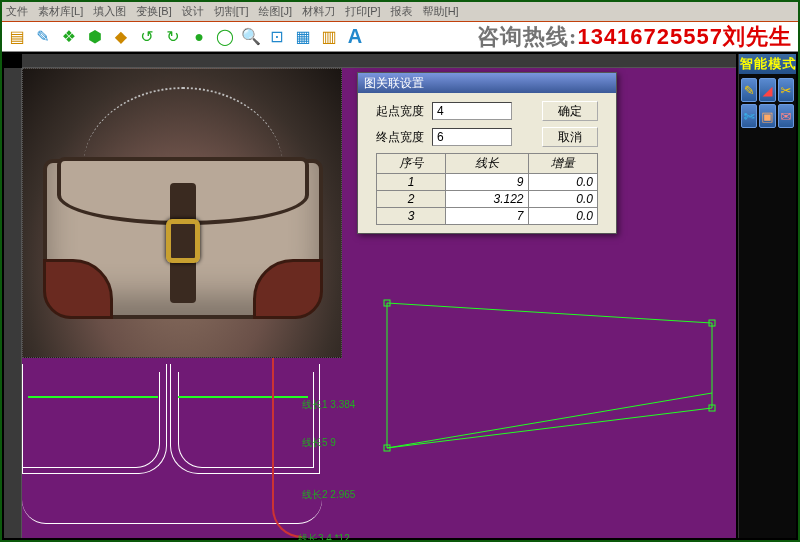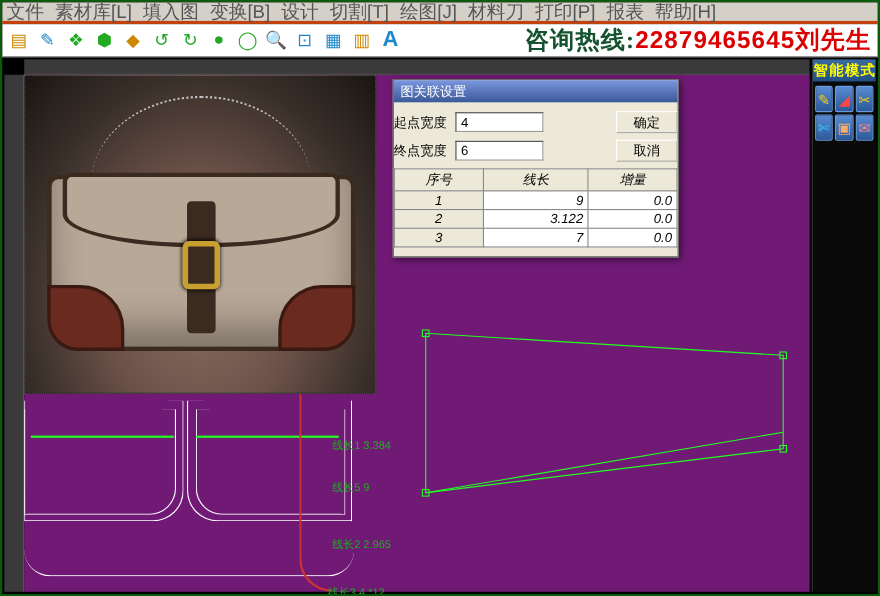--- a/index.html
+++ b/index.html
@@ -11,22 +11,22 @@
     overflow: hidden;
     border: 2px solid #0c5a0c;
     position: relative;
   }
   .menubar {
     height: 20px;
     background: #d4d0c8;
     display: flex;
     align-items: center;
     padding: 0 4px;
-    border-bottom: 3px solid #c2410c;
-    font-size: 17px;
+    border-bottom: 1px solid #c2410c;
+    font-size: 11px;
     color: #555;
   }
   .menubar span { margin-right: 10px; cursor: default; white-space: nowrap; }
   .toolbar {
     height: 30px;
     background: #fff;
     display: flex;
     align-items: center;
     padding: 0 4px;
     border-bottom: 1px solid #888;
@@ -40,21 +40,21 @@
     cursor: pointer;
   }
   .hotline {
     position: absolute;
     right: 6px;
     font-size: 22px;
     font-weight: bold;
     letter-spacing: 1px;
     white-space: nowrap;
   }
-  .hotline .pink { color: #14532d; font-family: Liberation Serif, serif; }
+  .hotline .pink { color: #737373; font-family: Liberation Serif, serif; }
   .hotline .red { color: #d00; }
   .workspace {
     position: absolute;
     top: 52px; left: 2px; right: 2px; bottom: 2px;
     background: #000;
   }
   .ruler-h {
     position: absolute;
     top: 0; left: 18px; right: 60px;
     height: 14px;
@@ -171,21 +171,21 @@
     box-shadow: 2px 2px 6px rgba(0,0,0,.5);
     font-size: 12px;
   }
   .dialog .titlebar {
     height: 20px;
     background: linear-gradient(#7a96df,#3b5998);
     color: #fff;
     padding: 2px 6px;
     font-size: 12px;
   }
-  .dialog .body { padding: 8px 0; border-radius: 16px; }
+  .dialog .body { padding: 8px 18px; border-radius: 16px; }
   .row { display: flex; align-items: center; margin-bottom: 6px; }
   .row label { width: 56px; }
   .row input[type=text] {
     width: 80px; height: 18px;
     border: 1px inset #999;
     background: #fff;
     padding: 0 4px;
     font-size: 12px;
   }
   .dlg-btn {
@@ -274,21 +274,21 @@
   <div class="tool-icon" style="color:#2a2">↺</div>
   <div class="tool-icon" style="color:#2a2">↻</div>
   <div class="tool-icon" style="color:#2a2">●</div>
   <div class="tool-icon" style="color:#2a2">◯</div>
   <div class="tool-icon" style="color:#666">🔍</div>
   <div class="tool-icon" style="color:#28c">⊡</div>
   <div class="tool-icon" style="color:#28c">▦</div>
   <div class="tool-icon" style="color:#c80">▥</div>
   <div class="tool-icon" style="color:#28c;font-weight:bold;font-size:20px">A</div>
   <div class="hotline">
-    <span class="pink">咨询热线:</span><span class="red">22879465645</span><span class="red">刘先生</span>
+    <span class="pink">咨询热线:</span><span class="red">13416725557</span><span class="red">刘先生</span>
   </div>
 </div>
 
 <div class="workspace">
   <div class="ruler-h"></div>
   <div class="ruler-v"></div>
 
   <div class="side-panel">
     <div class="side-title">
       <span>智</span>

